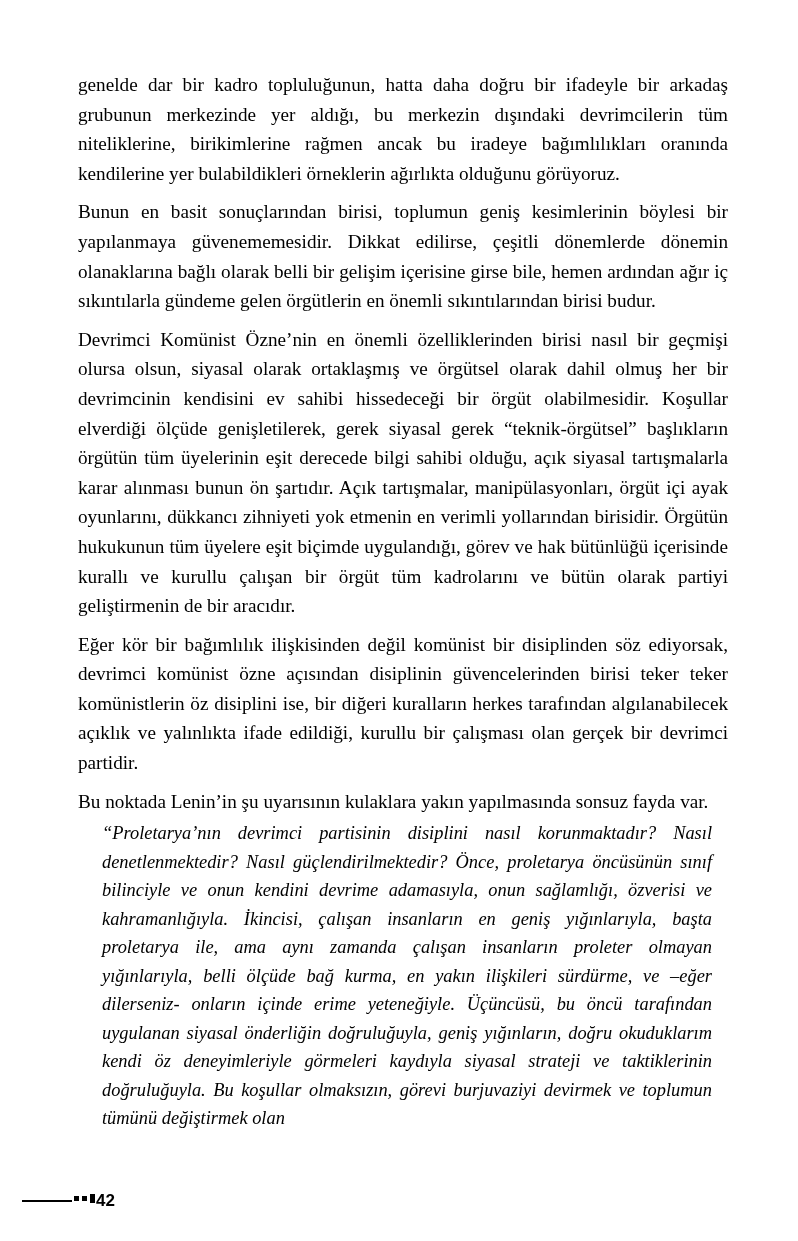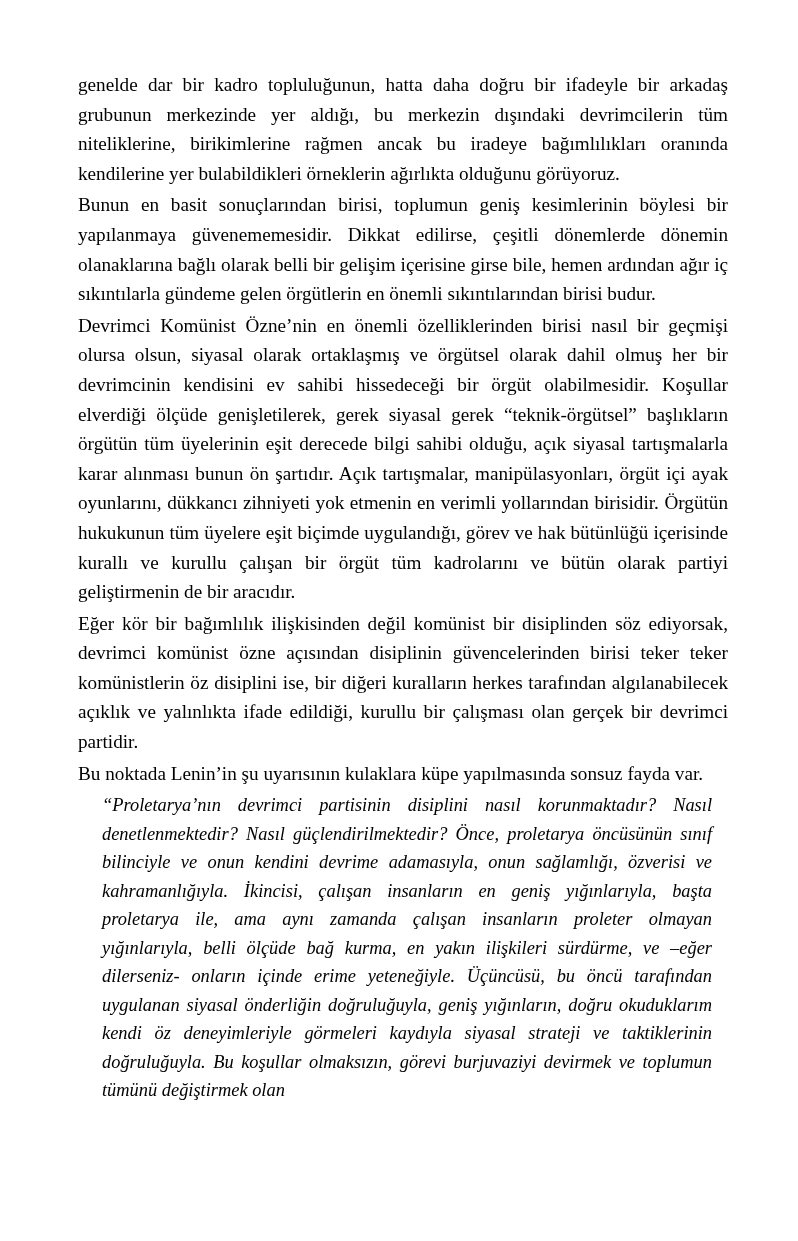--- a/index.html
+++ b/index.html
@@ -29,21 +29,21 @@
   }
   p.body-par {
     margin: 0 0 0 0;
     font-size: 19.2px;
     line-height: 29.6px;
     text-align: justify;
     text-justify: inter-word;
     hyphens: manual;
   }
   p.body-par + p.body-par {
-    margin-top: 2px;
+    margin-top: 9px;
   }
   .quote-block {
     margin-top: 3px;
     margin-left: 24px;
     width: 610px;
   }
   p.quote-par {
     margin: 0;
     font-style: italic;
     font-size: 18.4px;
@@ -97,22 +97,31 @@
 <body>
 
 <div class="page">
 
   <div class="content">
 
     <p class="body-par">genelde dar bir kadro topluluğunun, hatta daha doğru bir ifadeyle bir arkadaş grubunun merkezinde yer aldığı, bu merkezin dışındaki devrimcilerin tüm niteliklerine, birikimlerine rağmen ancak bu iradeye bağımlılıkları oranında kendilerine yer bulabildikleri örneklerin ağırlıkta olduğunu görüyoruz.</p>
     <p class="body-par">Bunun en basit sonuçlarından birisi, toplumun geniş kesimlerinin böylesi bir yapılanmaya güvenememesidir. Dikkat edilirse, çeşitli dönemlerde dönemin olanaklarına bağlı olarak belli bir gelişim içerisine girse bile, hemen ardından ağır iç sıkıntılarla gündeme gelen örgütlerin en önemli sıkıntılarından birisi budur.</p>
     <p class="body-par">Devrimci Komünist Özne’nin en önemli özelliklerinden birisi nasıl bir geçmişi olursa olsun, siyasal olarak ortaklaşmış ve örgütsel olarak dahil olmuş her bir devrimcinin kendisini ev sahibi hissedeceği bir örgüt olabilmesidir. Koşullar elverdiği ölçüde genişletilerek, gerek siyasal gerek “teknik-örgütsel” başlıkların örgütün tüm üyelerinin eşit derecede bilgi sahibi olduğu, açık siyasal tartışmalarla karar alınması bunun ön şartıdır. Açık tartışmalar, manipülasyonları, örgüt içi ayak oyunlarını, dükkancı zihniyeti yok etmenin en verimli yollarından birisidir. Örgütün hukukunun tüm üyelere eşit biçimde uygulandığı, görev ve hak bütünlüğü içerisinde kurallı ve kurullu çalışan bir örgüt tüm kadrolarını ve bütün olarak partiyi geliştirmenin de bir aracıdır.</p>
     <p class="body-par">Eğer kör bir bağımlılık ilişkisinden değil komünist bir disiplinden söz ediyorsak, devrimci komünist özne açısından disiplinin güvencelerinden birisi teker teker komünistlerin öz disiplini ise, bir diğeri kuralların herkes tarafından algılanabilecek açıklık ve yalınlıkta ifade edildiği, kurullu bir çalışması olan gerçek bir devrimci partidir.</p>
-    <p class="body-par">Bu noktada Lenin’in şu uyarısının kulaklara küpe yapılmasında sonsuz fayda var.</p>
+    <p class="body-par">Bu noktada Lenin’in şu uyarısının kulaklara yakın yapılmasında sonsuz fayda var.</p>
 
     <div class="quote-block">
       <p class="quote-par">“Proletarya’nın devrimci partisinin disiplini nasıl korunmaktadır? Nasıl denetlenmektedir? Nasıl güçlendirilmektedir? Önce, proletarya öncüsünün sınıf bilinciyle ve onun kendini devrime adamasıyla, onun sağlamlığı, özverisi ve kahramanlığıyla. İkincisi, çalışan insanların en geniş yığınlarıyla, başta proletarya ile, ama aynı zamanda çalışan insanların proleter olmayan yığınlarıyla, belli ölçüde bağ kurma, en yakın ilişkileri sürdürme, ve –eğer dilerseniz- onların içinde erime yeteneğiyle. Üçüncüsü, bu öncü tarafından uygulanan siyasal önderliğin doğruluğuyla, geniş yığınların, doğru okuduklarım kendi öz deneyimleriyle görmeleri kaydıyla siyasal strateji ve taktiklerinin doğruluğuyla. Bu koşullar olmaksızın, görevi burjuvaziyi devirmek ve toplumun tümünü değiştirmek olan</p>
     </div>
 
   </div>
 
+  <div class="footer">
+    <div class="footer-rule"></div>
+    <div class="footer-dots">
+      <span></span>
+      <span></span>
+      <span class="tall"></span>
+    </div>
+    <div class="page-number">42</div>
+  </div>
 
 </div>
 
 </body></html>

